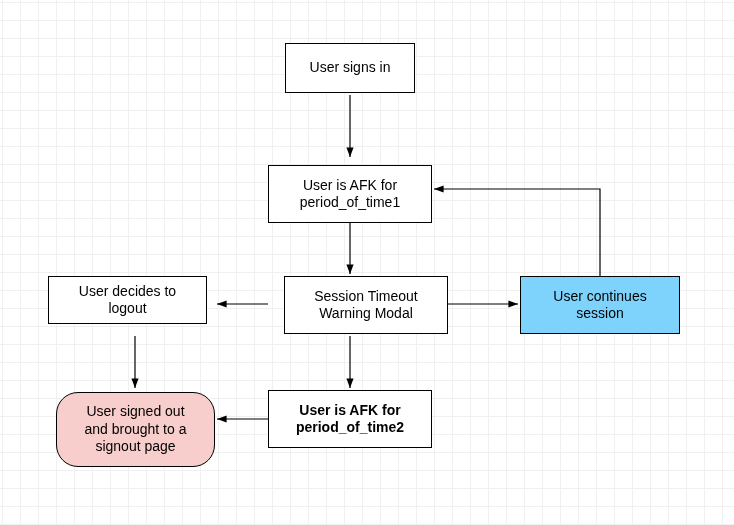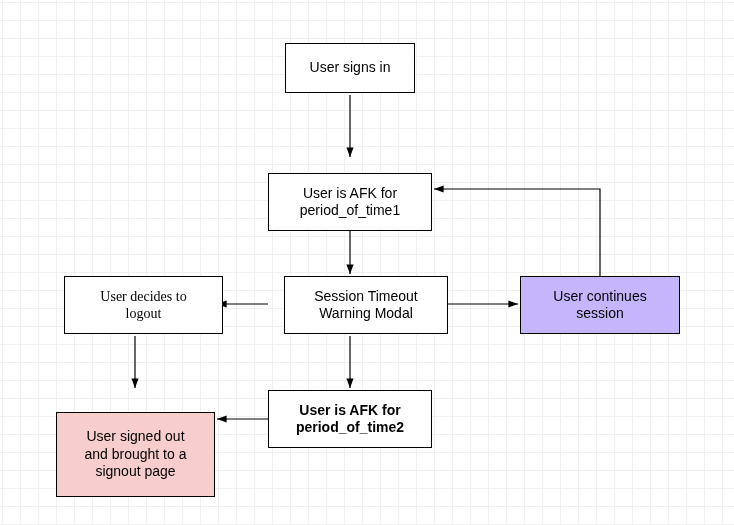--- a/index.html
+++ b/index.html
@@ -28,21 +28,21 @@
     border:1px solid #000;
     background:#fff;
     display:flex;
     align-items:center;
     justify-content:center;
     text-align:center;
     padding:6px 20px;
     box-sizing:border-box;
     line-height:1.25;
   }
-  .green{background:#c4b5fd;}
+  .green{background:#7dd3fc;}
   .pink{background:#f8cecc;}
   svg.arrows{
     position:absolute;inset:0;
     width:734px;height:525px;
     pointer-events:none;
   }
 </style>
 </head>
 <body>
 
@@ -67,23 +67,23 @@
 
   <polyline points="600,276 600,189 434,189" fill="none" stroke="#000" stroke-width="1.2" marker-end="url(#ar)"></polyline>
 
   <line x1="135" y1="336" x2="135" y2="388" stroke="#000" stroke-width="1.2" marker-end="url(#ar)"></line>
 
   <line x1="268" y1="419" x2="217" y2="419" stroke="#000" stroke-width="1.2" marker-end="url(#ar)"></line>
 </svg>
 
 <div class="box" style="left:285px;top:43px;width:130px;height:50px;">User signs in</div>
 
-<div class="box" style="left:268px;top:173px;width:164px;height:58px;">User is AFK for period_of_time1</div>
+<div class="box" style="left:268px;top:165px;width:164px;height:58px;">User is AFK for period_of_time1</div>
 
 <div class="box" style="left:268px;top:276px;width:164px;height:58px;margin-left:16px;">Session Timeout Warning Modal</div>
 
-<div class="box" style="left:64px;top:276px;width:159px;height:58px;font-family:Liberation Serif, serif;">User decides to logout</div>
+<div class="box" style="left:48px;top:276px;width:159px;height:48px;">User decides to logout</div>
 
 <div class="box green" style="left:520px;top:276px;width:160px;height:58px;">User continues session</div>
 
 <div class="box" style="left:268px;top:390px;width:164px;height:58px;font-weight:bold;">User is AFK for period_of_time2</div>
 
-<div class="box pink" style="left:56px;top:412px;width:159px;height:85px;">User signed out and brought to a signout page</div>
+<div class="box pink" style="left:56px;top:392px;width:159px;height:75px;border-radius:22px;">User signed out and brought to a signout page</div>
 
 </body></html>

